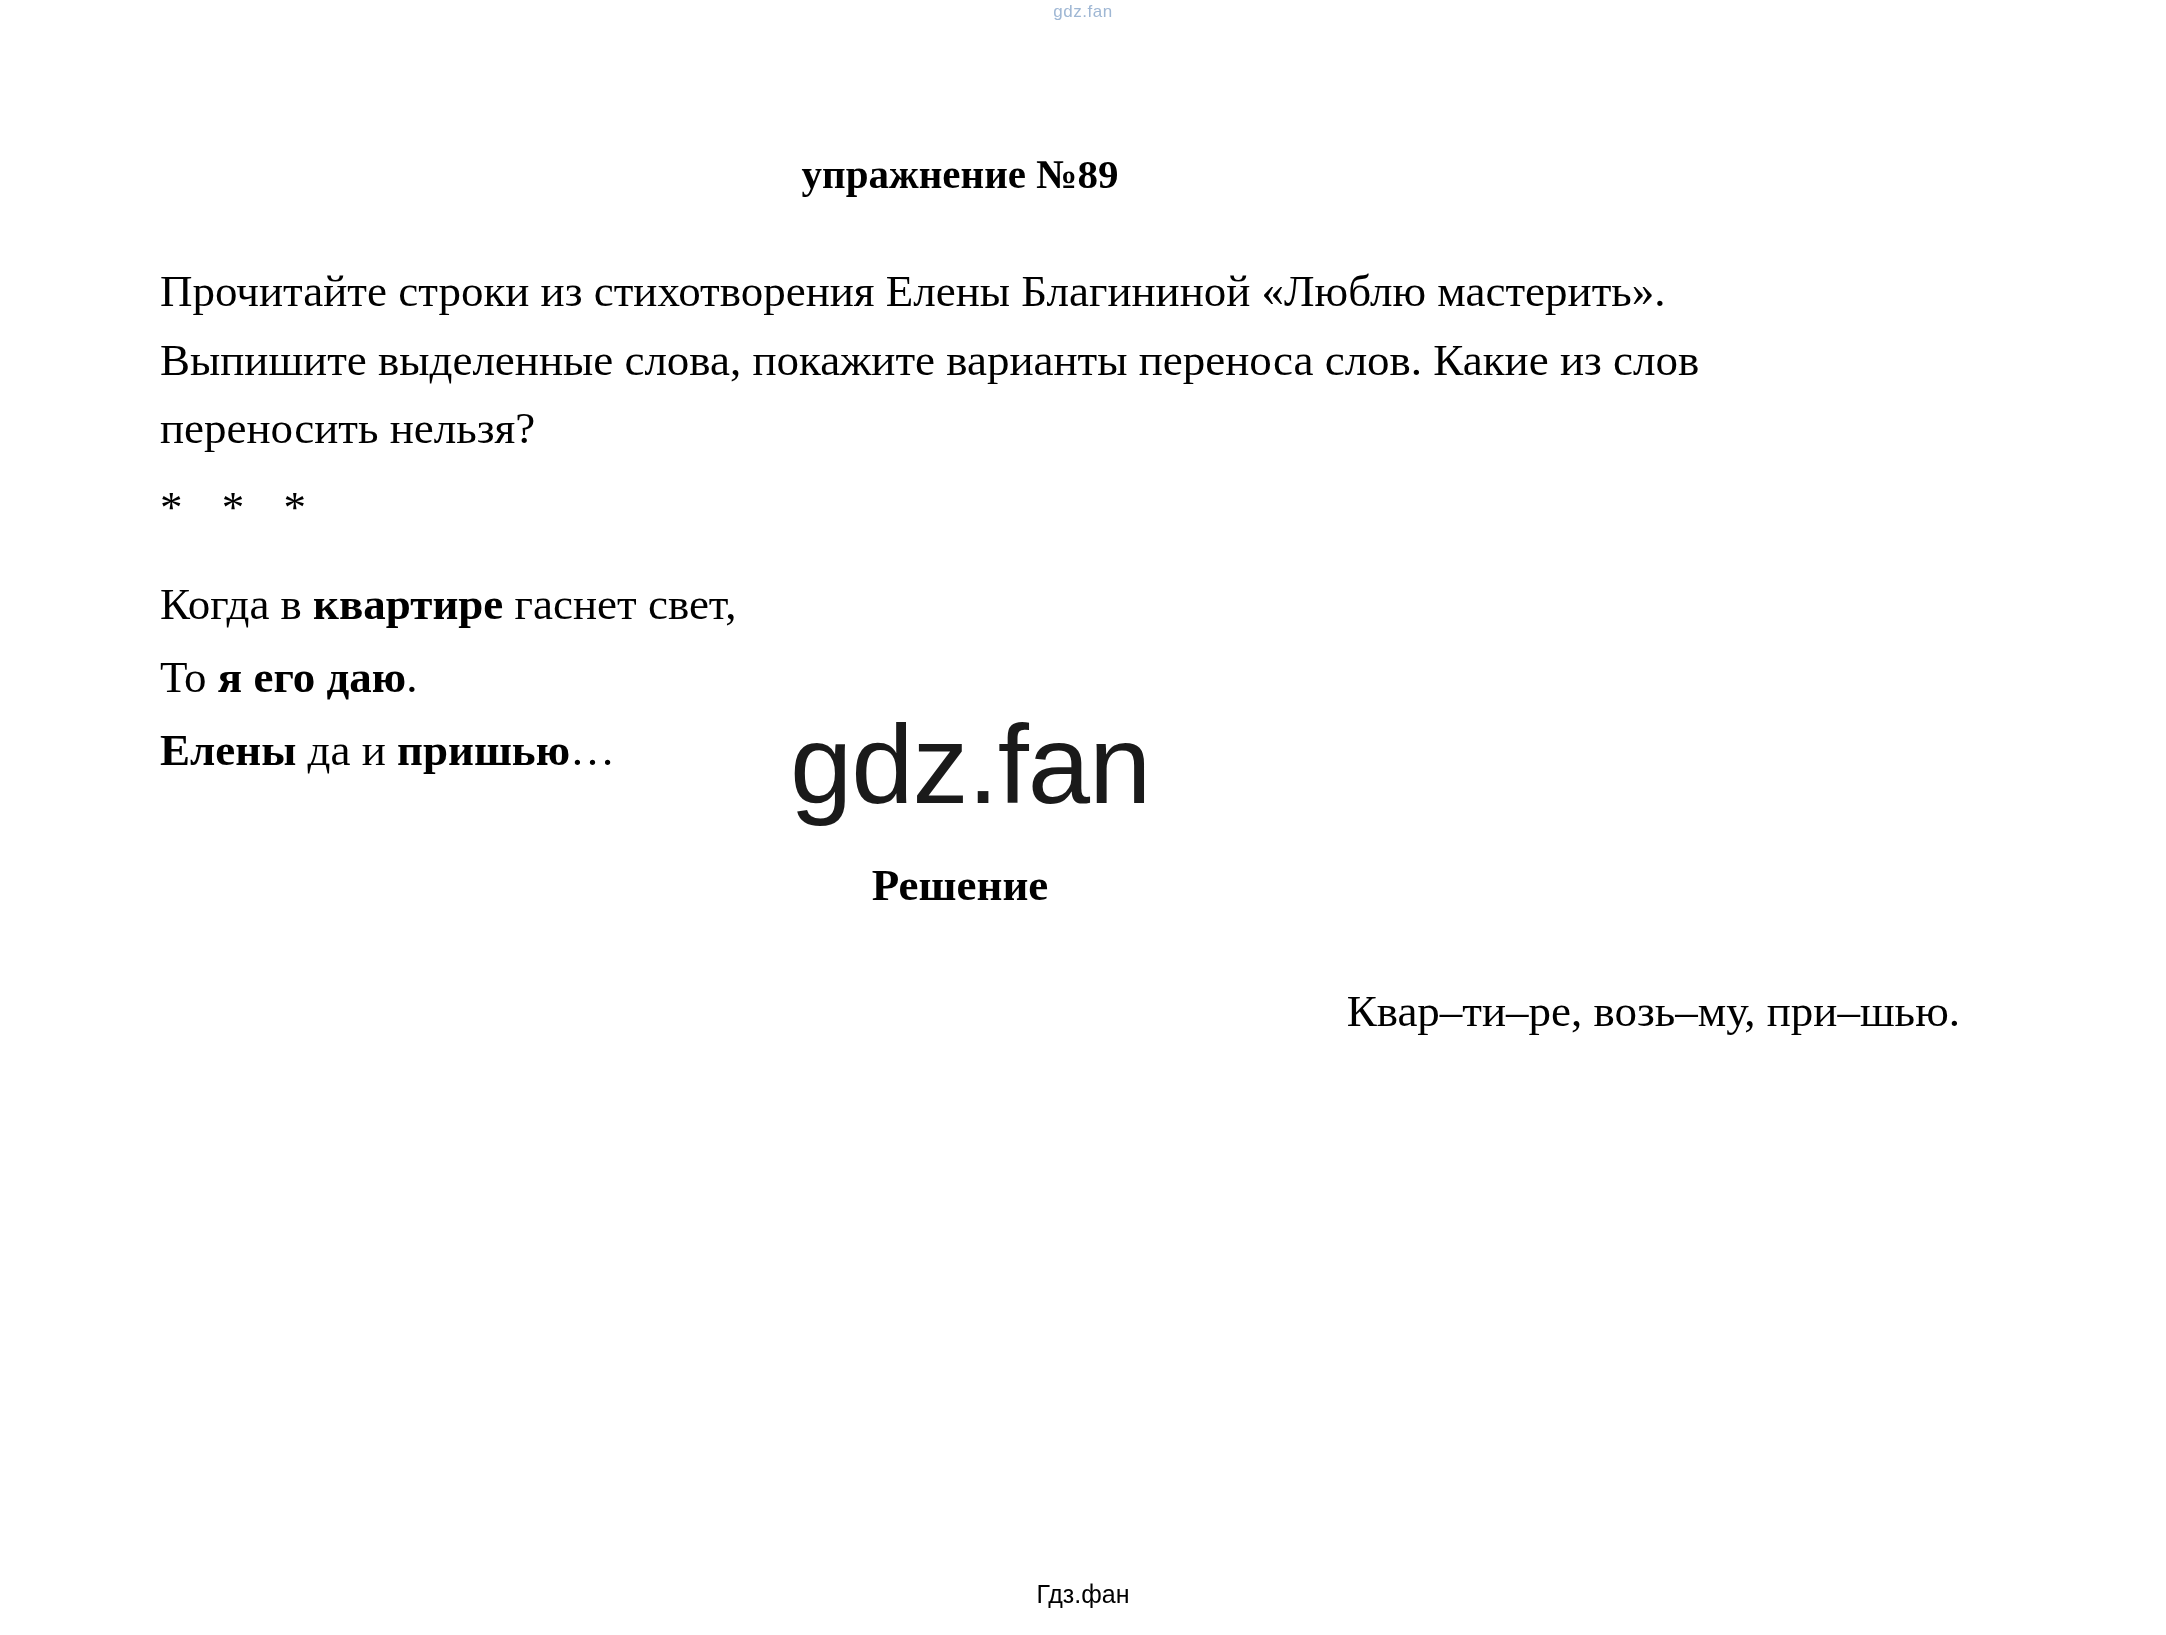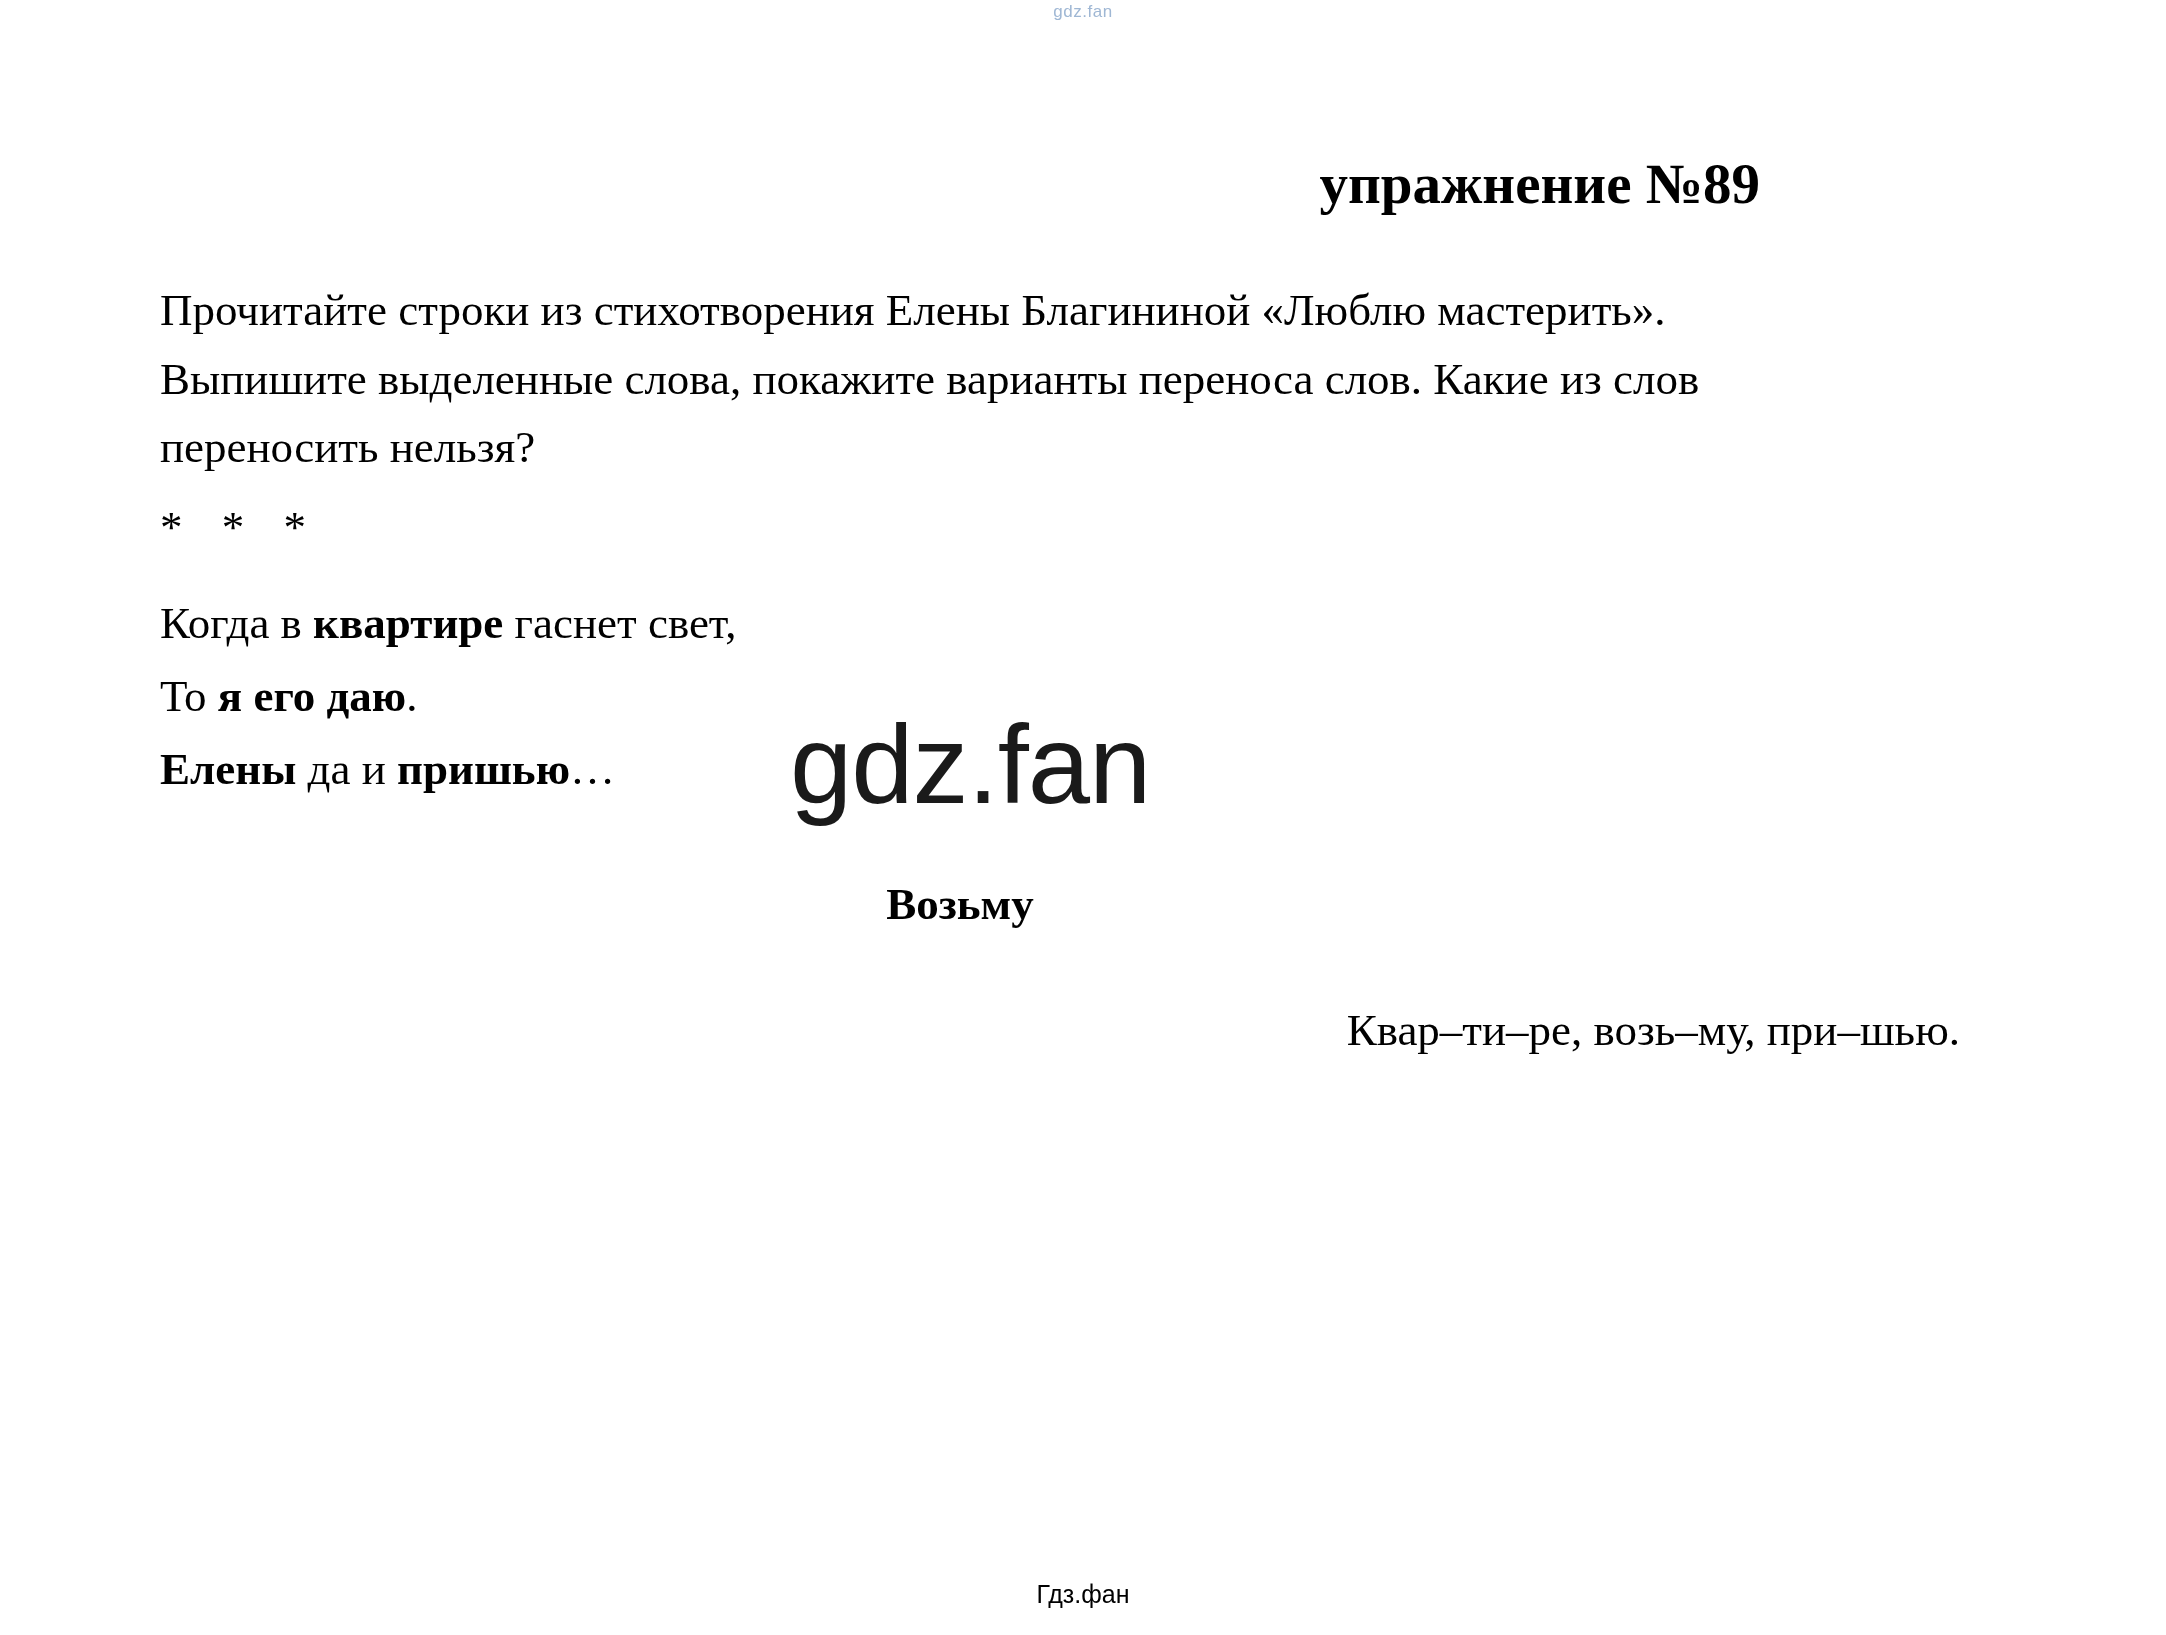--- a/index.html
+++ b/index.html
@@ -34,22 +34,22 @@
   }
 
   .content {
     position: absolute;
     left: 160px;
     top: 150px;
     width: 1860px;
   }
 
   .exercise-title {
-    text-align: right;
-    font-size: 57px;
+    text-align: center;
+    font-size: 41px;
     margin: 0 0 58px 0;
     padding-right: 260px;
     line-height: 1.2;
   }
 
   .task-text {
     font-size: 45px;
     line-height: 1.52;
     margin: 0;
     max-width: 1720px;
@@ -126,21 +126,21 @@
     <p class="task-text">Прочитайте строки из стихотворения Елены Благининой «Люблю мастерить». Выпишите выделенные слова, покажите варианты переноса слов. Какие из слов переносить нельзя?</p>
 
     <div class="stars">* * *</div>
 
     <div class="poem" id="poem">
         <div><span>Когда в </span><b>квартире</b><span> гаснет свет,</span></div>
         <div><span>То </span><b>я его даю</b><span>.</span></div>
         <div><b>Елены</b><span> да и </span><b>пришью</b><span>…</span></div>
       </div>
 
-    <h2 class="solution-title">Возьму</h2>
+    <h2 class="solution-title">Решение</h2>
 
     <div class="solution-text" id="solution">
         <div><span>Квар–ти–ре, возь–му, при–шью.</span></div>
       </div>
 
   </div>
 
   <div class="center-watermark">gdz.fan</div>
 
   <div class="bottom-watermark">Гдз.фан</div>

